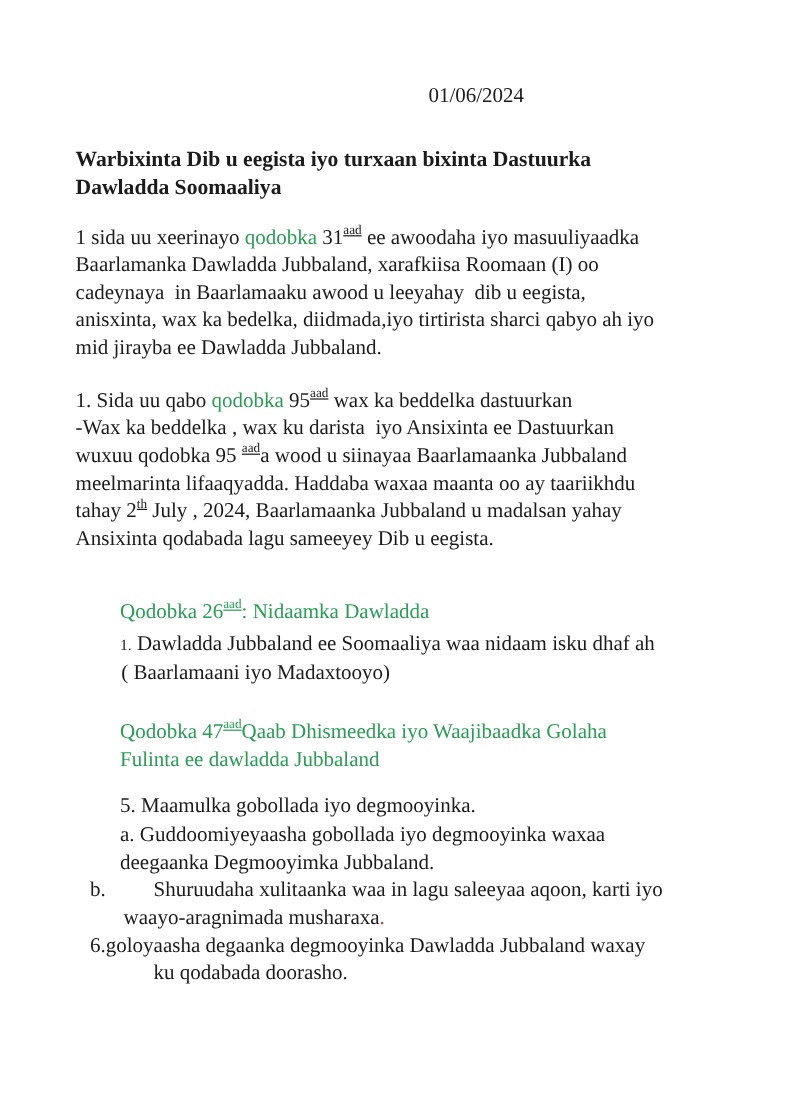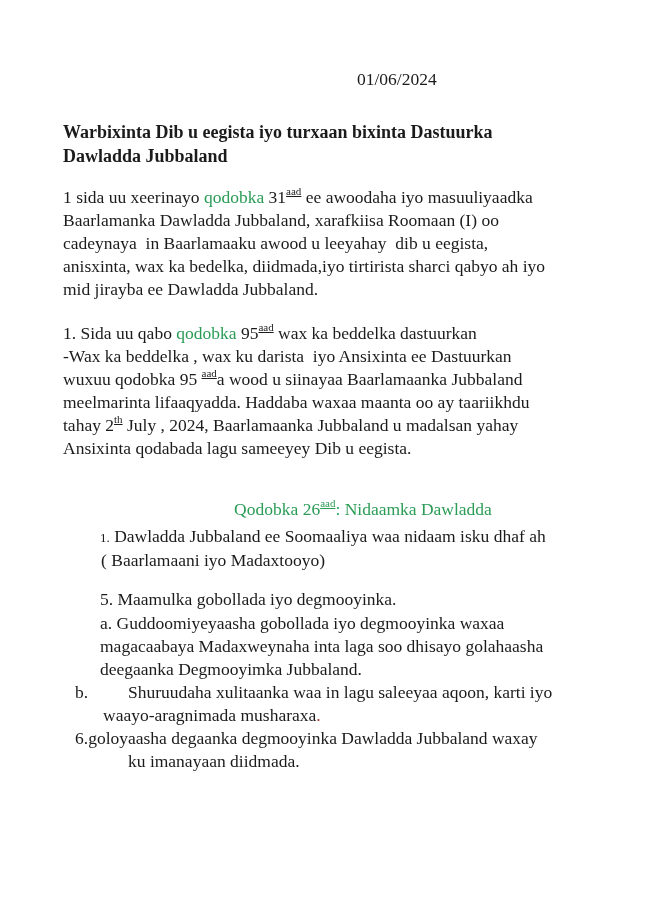--- a/index.html
+++ b/index.html
@@ -41,21 +41,20 @@
   }
   .para .line { white-space: pre-wrap; }
   .p1 { margin-top: 18px; }
   .p2 { margin-top: 21px; }
   .indent { margin-left: 37px; }
   .green-heading {
     margin: 0 0 0 37px;
     font-size: 17.5px;
     line-height: 23px;
     color: var(--c-green, #2a9c56);
-    text-align: center;
   }
   .h26 { margin-top: 38px; }
   .h47 { margin-top: 26px; }
   .green-word { color: var(--c-green, #2a9c56); }
   sup.ss {
     font-size: 11px;
     line-height: 0;
     position: relative;
     top: -1px;
     vertical-align: super;
@@ -82,21 +81,21 @@
   .item6 { margin-left: 12px; }
   .item6 .cont-line { margin-left: 53px; }
 </style>
 </head>
 <body>
 
 <div class="page">
 
   <div class="date">01/06/2024</div>
 
-  <h1 class="title"><span>Warbixinta Dib u eegista iyo turxaan bixinta Dastuurka</span><br><span>Dawladda Jubbaland</span></h1>
+  <h1 class="title"><span>Warbixinta Dib u eegista iyo turxaan bixinta Dastuurka</span><br><span>Dawladda Soomaaliya</span></h1>
 
   <div class="para p1">
     <div class="line"><span>1 sida uu xeerinayo </span><span class="green-word">qodobka</span><span> 31</span><sup class="ss">aad</sup><span> ee awoodaha iyo masuuliyaadka</span></div>
     <div class="line">Baarlamanka Dawladda Jubbaland, xarafkiisa Roomaan (I) oo</div>
     <div class="line">cadeynaya  in Baarlamaaku awood u leeyahay  dib u eegista,</div>
     <div class="line">anisxinta, wax ka bedelka, diidmada,iyo tirtirista sharci qabyo ah iyo</div>
     <div class="line">mid jirayba ee Dawladda Jubbaland.</div>
   </div>
 
   <div class="para p2">
@@ -108,33 +107,33 @@
     <div class="line">Ansixinta qodabada lagu sameeyey Dib u eegista.</div>
   </div>
 
   <div class="green-heading h26"><span>Qodobka 26</span><sup class="ss">aad</sup><span>: Nidaamka Dawladda</span></div>
 
   <div class="para indent item1">
     <div class="line"><span class="small-num">1.</span><span> Dawladda Jubbaland ee Soomaaliya waa nidaam isku dhaf ah</span></div>
     <div class="line cont-line">( Baarlamaani iyo Madaxtooyo)</div>
   </div>
 
+  <div class="green-heading h47"><span>Qodobka 47</span><sup class="ss">aad</sup><span>Qaab Dhismeedka iyo Waajibaadka Golaha</span><br><span>Fulinta ee dawladda Jubbaland</span></div>
 
   <div class="para item5">5. Maamulka gobollada iyo degmooyinka.</div>
 
   <div class="para itema">
     <div class="line">a. Guddoomiyeyaasha gobollada iyo degmooyinka waxaa</div>
-    <div class="line">magacaabaya Madaxweynaha inta laga soo dhisayo golahaasha</div>
     <div class="line">deegaanka Degmooyimka Jubbaland.</div>
   </div>
 
   <div class="para itemb">
     <span class="b-label">b.</span>
     <div class="line b-first">Shuruudaha xulitaanka waa in lagu saleeyaa aqoon, karti iyo</div>
     <div class="line"><span>waayo-aragnimada musharaxa</span><span class="red-period">.</span></div>
   </div>
 
   <div class="para item6">
     <div class="line">6.goloyaasha degaanka degmooyinka Dawladda Jubbaland waxay</div>
-    <div class="line cont-line">ku imanayaan diidmada.</div>
+    <div class="line cont-line">ku qodabada doorasho.</div>
   </div>
 
 </div>
 
 </body></html>

